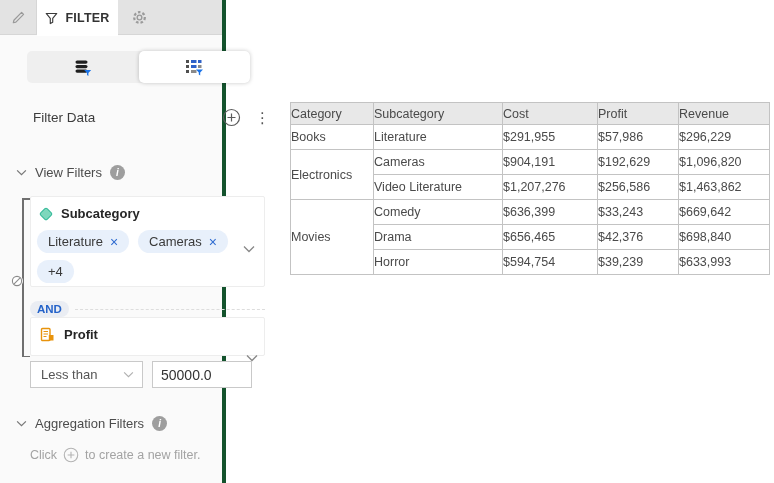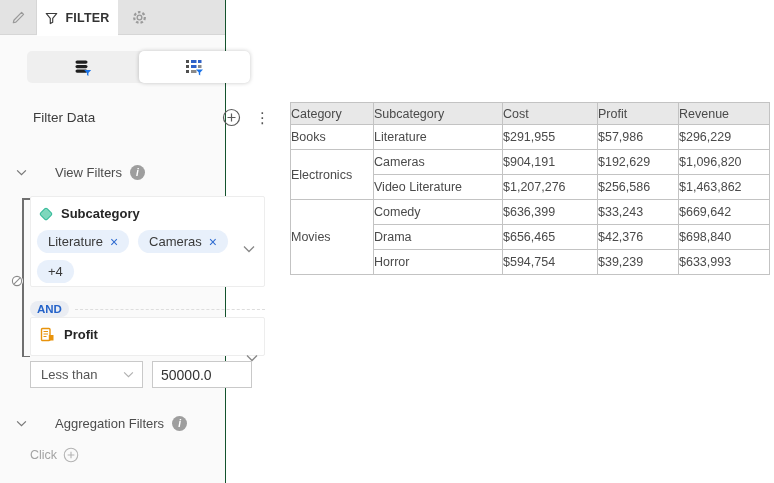--- a/index.html
+++ b/index.html
@@ -2,21 +2,21 @@
 <html><head>
 <meta charset="utf-8">
 <style>
   * { margin:0; padding:0; box-sizing:border-box; }
   html,body { width:774px; height:483px; overflow:hidden; background:#fff;
     font-family:"Liberation Sans","DejaVu Sans",sans-serif; }
   .app { position:relative; width:774px; height:483px; background:#fff; }
 
   
   .panel { position:absolute; left:0; top:0; width:226px; height:483px;
-    background:#fafafa; border-right:1px solid #14532d; }
+    background:#fafafa; border-right:4px solid #14532d; }
 
   .tabbar { position:absolute; left:0; top:0; width:100%; height:35px;
     background:#e3e3e3; border-bottom:1px solid #d6d6d6; display:flex; }
   .tab { height:35px; display:flex; align-items:center; justify-content:center;
     gap:7px; cursor:pointer; }
   .tab-edit { width:37px; border-right:1px solid #d6d6d6; }
   .tab-filter { width:81px; background:#fff; height:36px; font-size:12.5px;
     font-weight:bold; color:#333; letter-spacing:.2px; }
   .tab-settings { width:42px; }
 
@@ -29,21 +29,21 @@
   .filter-data-row { position:absolute; left:33px; top:108px; width:239px;
     display:flex; align-items:center; }
   .filter-data-title { font-size:13.5px; color:#3c3c3c; }
   .plus-circle { margin-left:auto; display:inline-flex; cursor:pointer; }
   .kebab { margin-left:12px; font-size:15px; color:#555; cursor:pointer;
     line-height:1; padding:0 2px; }
 
   .section-row { position:absolute; left:16px; display:flex; align-items:center;
     gap:8px; }
   .section-row .chev { display:inline-flex; cursor:pointer; }
-  .section-label { font-size:13px; color:#4c4c4c;margin-left:20px; }
+  .section-label { font-size:13px; color:#4c4c4c; }
   .info-badge { width:15px; height:15px; border-radius:50%; background:#9e9e9e;
     color:#fff; font-size:10px; font-weight:bold; display:inline-flex;
     align-items:center; justify-content:center; font-style:italic; cursor:pointer; }
 
   .bracket-line { position:absolute; left:22px; top:198px; width:1.5px;
     height:159px; background:#6f6f6f; }
   .bracket-arm { position:absolute; left:22px; width:8px; height:1.5px; background:#6f6f6f; }
   .arm-top { top:198px; } .arm-bottom { top:355.5px; }
   .link-toggle { position:absolute; left:11px; top:275px; width:12px; height:12px;
     background:#fafafa; border-radius:50%; display:flex; align-items:center;
@@ -256,20 +256,21 @@
     </div>
 
     <div class="hint-row">
       <span>Click</span>
       <span style="display:inline-flex">
         <svg width="16" height="16" viewBox="0 0 19 19">
             <circle cx="9.5" cy="9.5" r="8" fill="none" stroke="#b3b3b3" stroke-width="1.3"></circle>
             <path d="M9.5 5.5v8M5.5 9.5h8" stroke="#b3b3b3" stroke-width="1.3"></path>
           </svg>
       </span>
+      <span>to create a new filter.</span>
     </div>
   </aside>
 
   <main class="main">
     <table class="pivot">
       <thead>
           <tr id="pivot-head-row">
             <th class="col-category">Category</th>
             <th class="col-subcategory">Subcategory</th>
             <th class="col-cost num">Cost</th>

